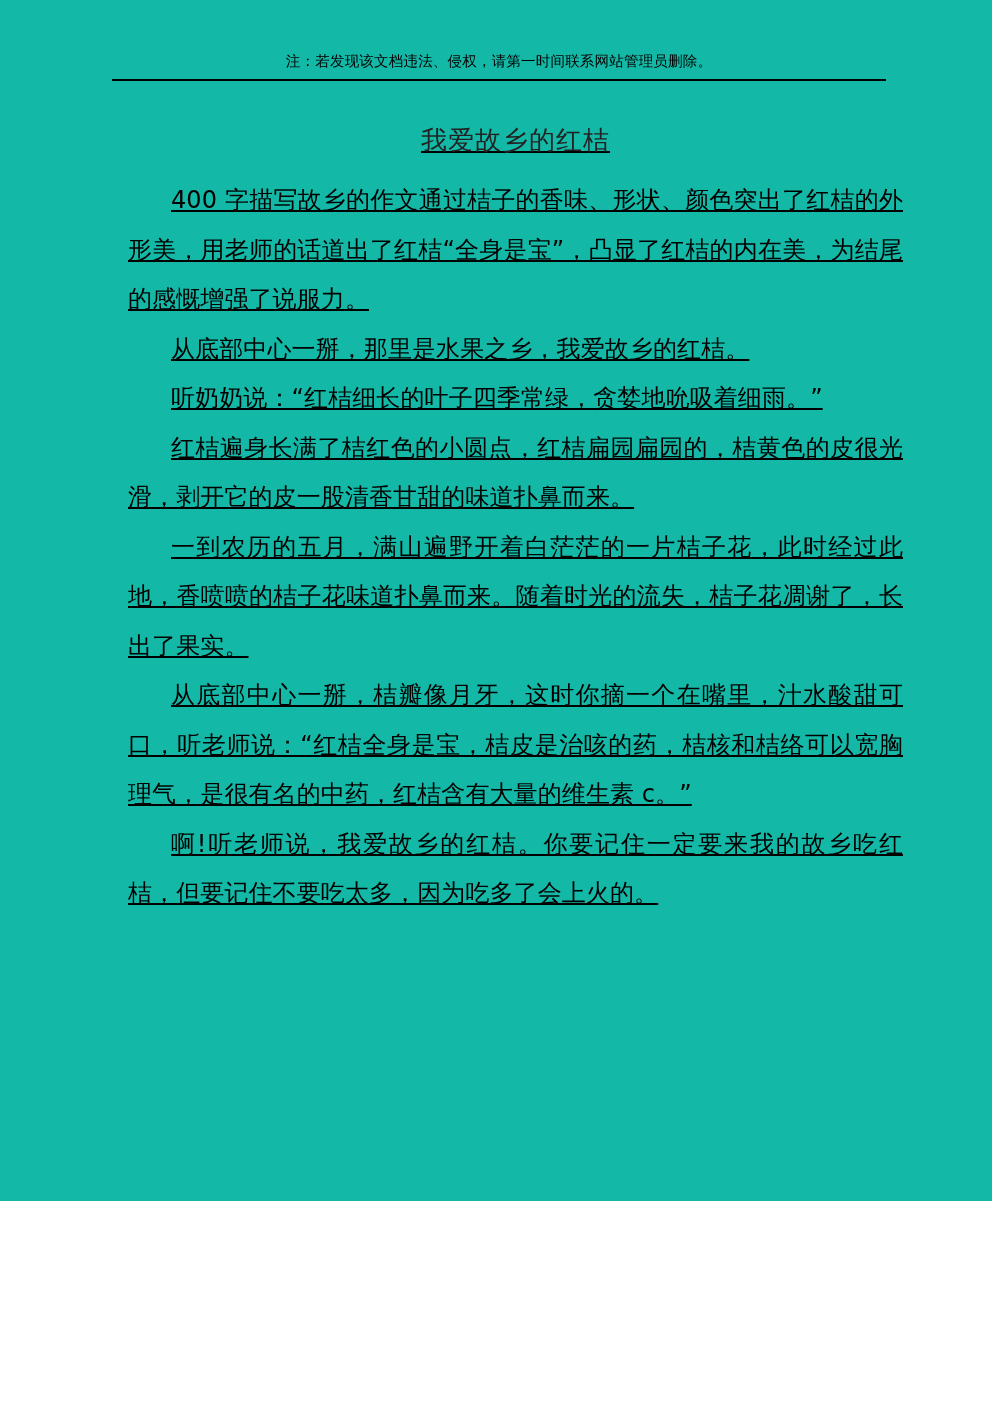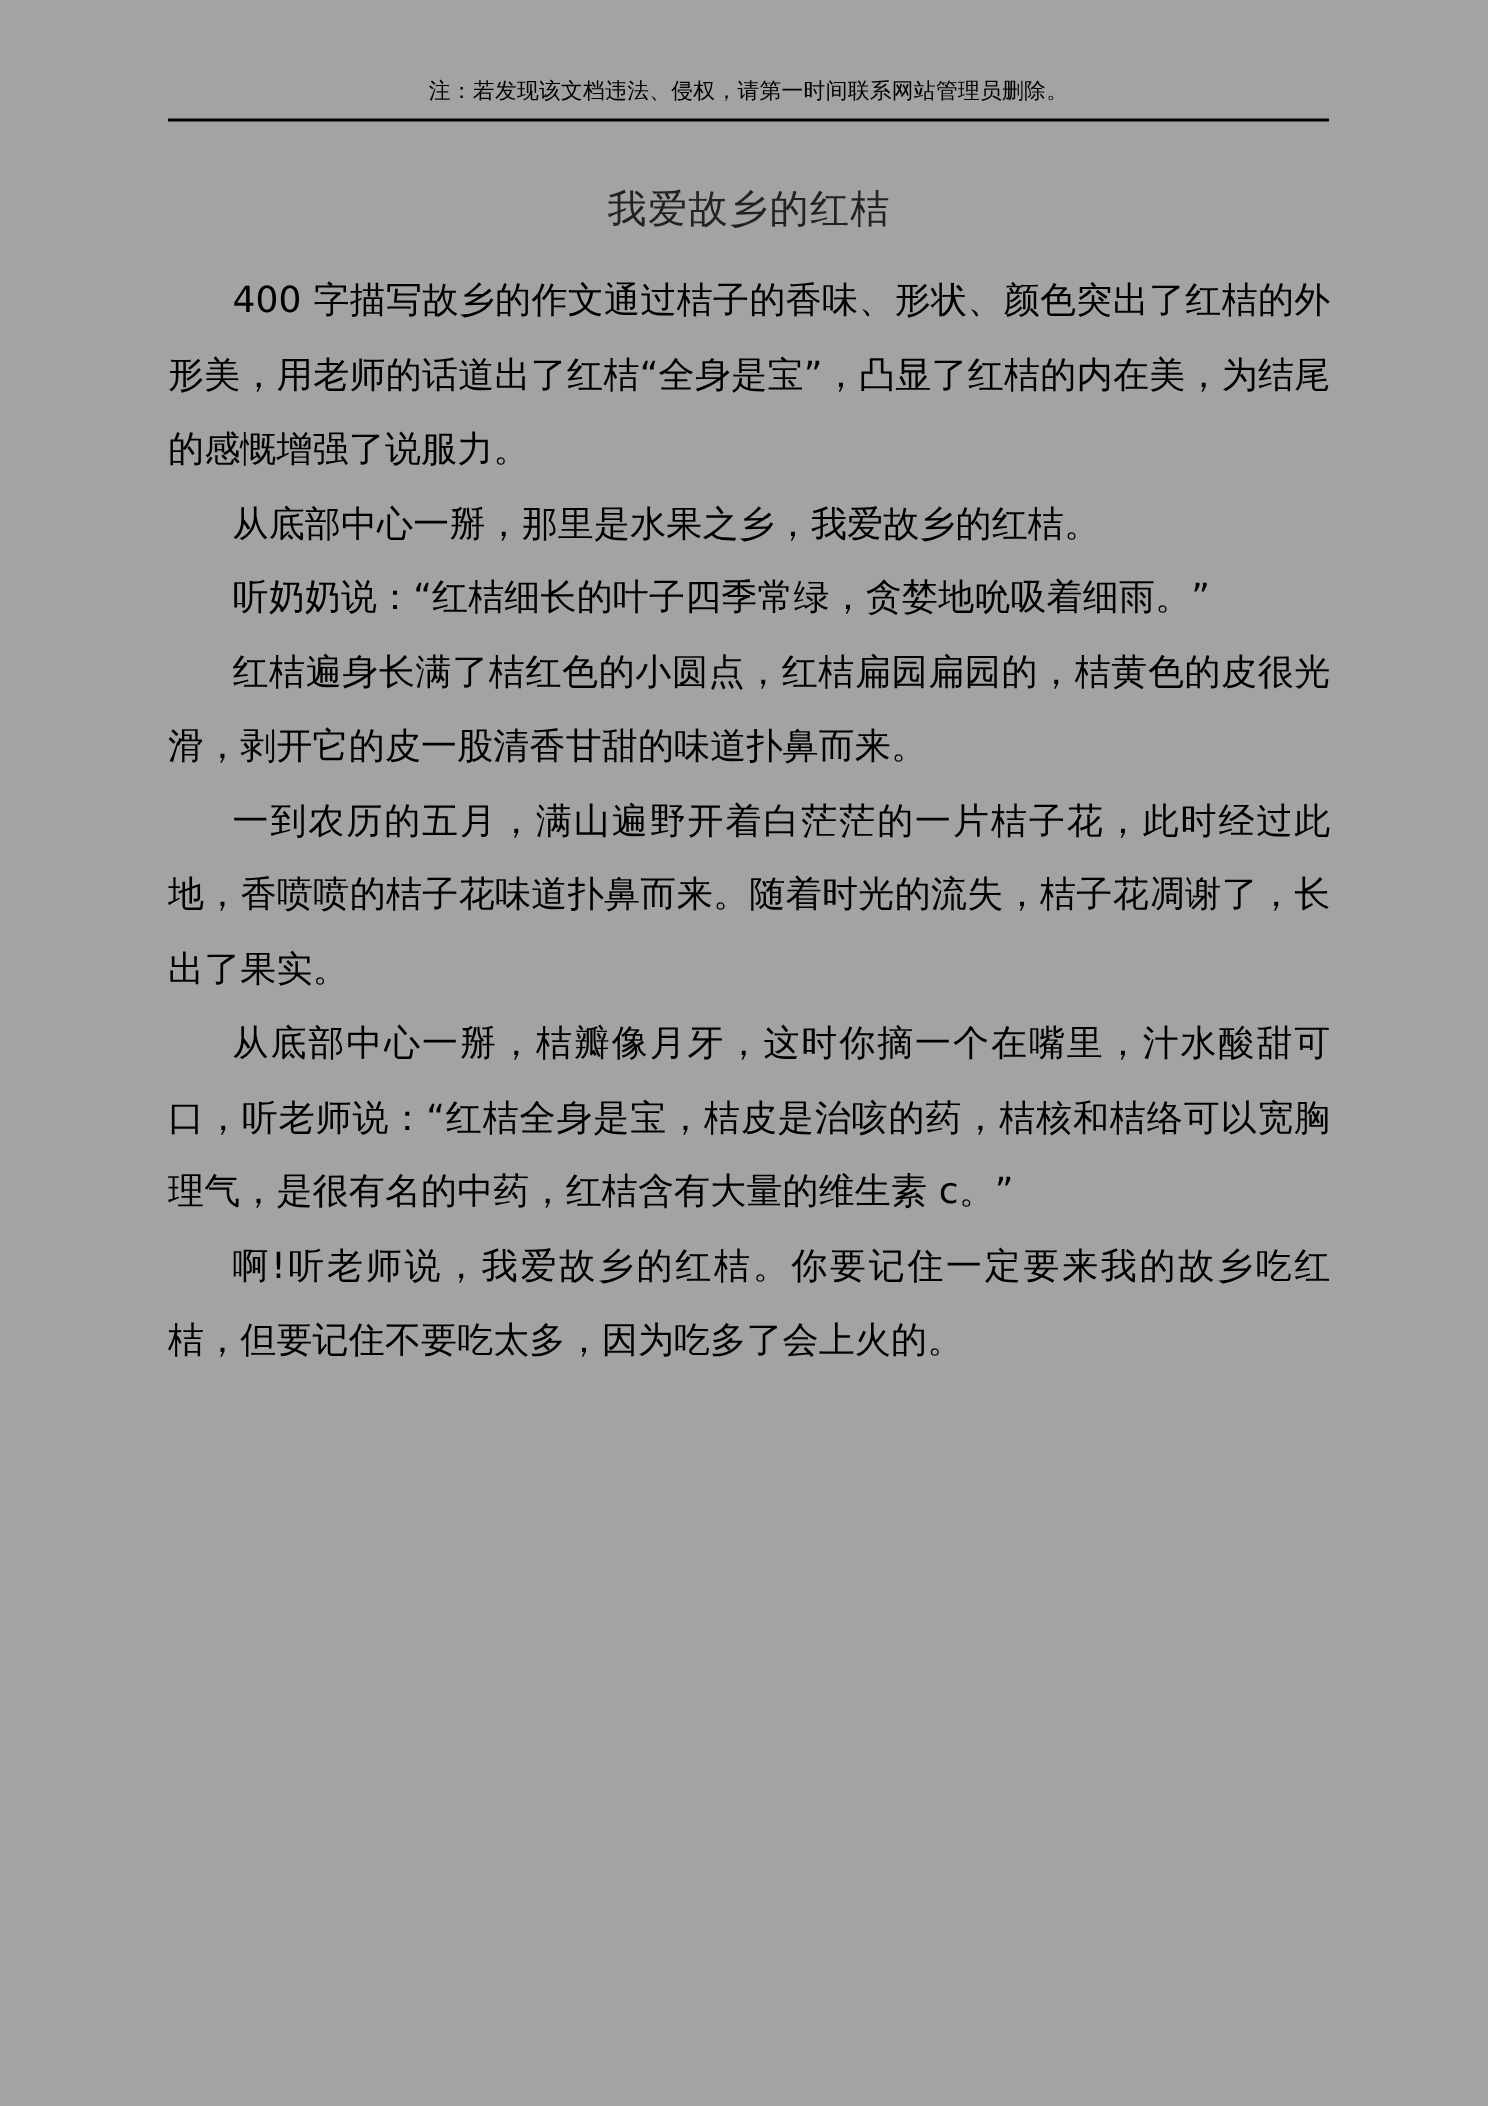--- a/index.html
+++ b/index.html
@@ -11,22 +11,22 @@
     width: 992px;
     height: 1404px;
     font-family: "DejaVu Sans", "Liberation Sans", sans-serif;
     color: #000000;
     overflow: hidden;
   }
 
   .page {
     position: relative;
     width: 992px;
-    height: 1404px;
-    background: #a3a3a3;
+    height: 1201px;
+    background: #14b8a6;
     box-sizing: border-box;
   }
 
   
   .header-note {
     position: absolute;
     left: 112px;
     top: 51px;
     width: 774px;
     text-align: center;
@@ -43,23 +43,24 @@
     left: 112px;
     top: 79px;
     width: 774px;
     height: 0;
     border-top: 2px solid #000000;
   }
 
   
   .doc-body {
     position: absolute;
-    left: 112px;
+    left: 128px;
     top: 118px;
     width: 775px;
+    text-decoration: underline;
   }
 
   .doc-title {
     font-family: "DejaVu Serif", "Liberation Serif", serif;
     font-size: 26px;
     line-height: 44px;
     text-align: center;
     color: #222222;
     letter-spacing: 1px;
     margin: 0 0 14px 0;

